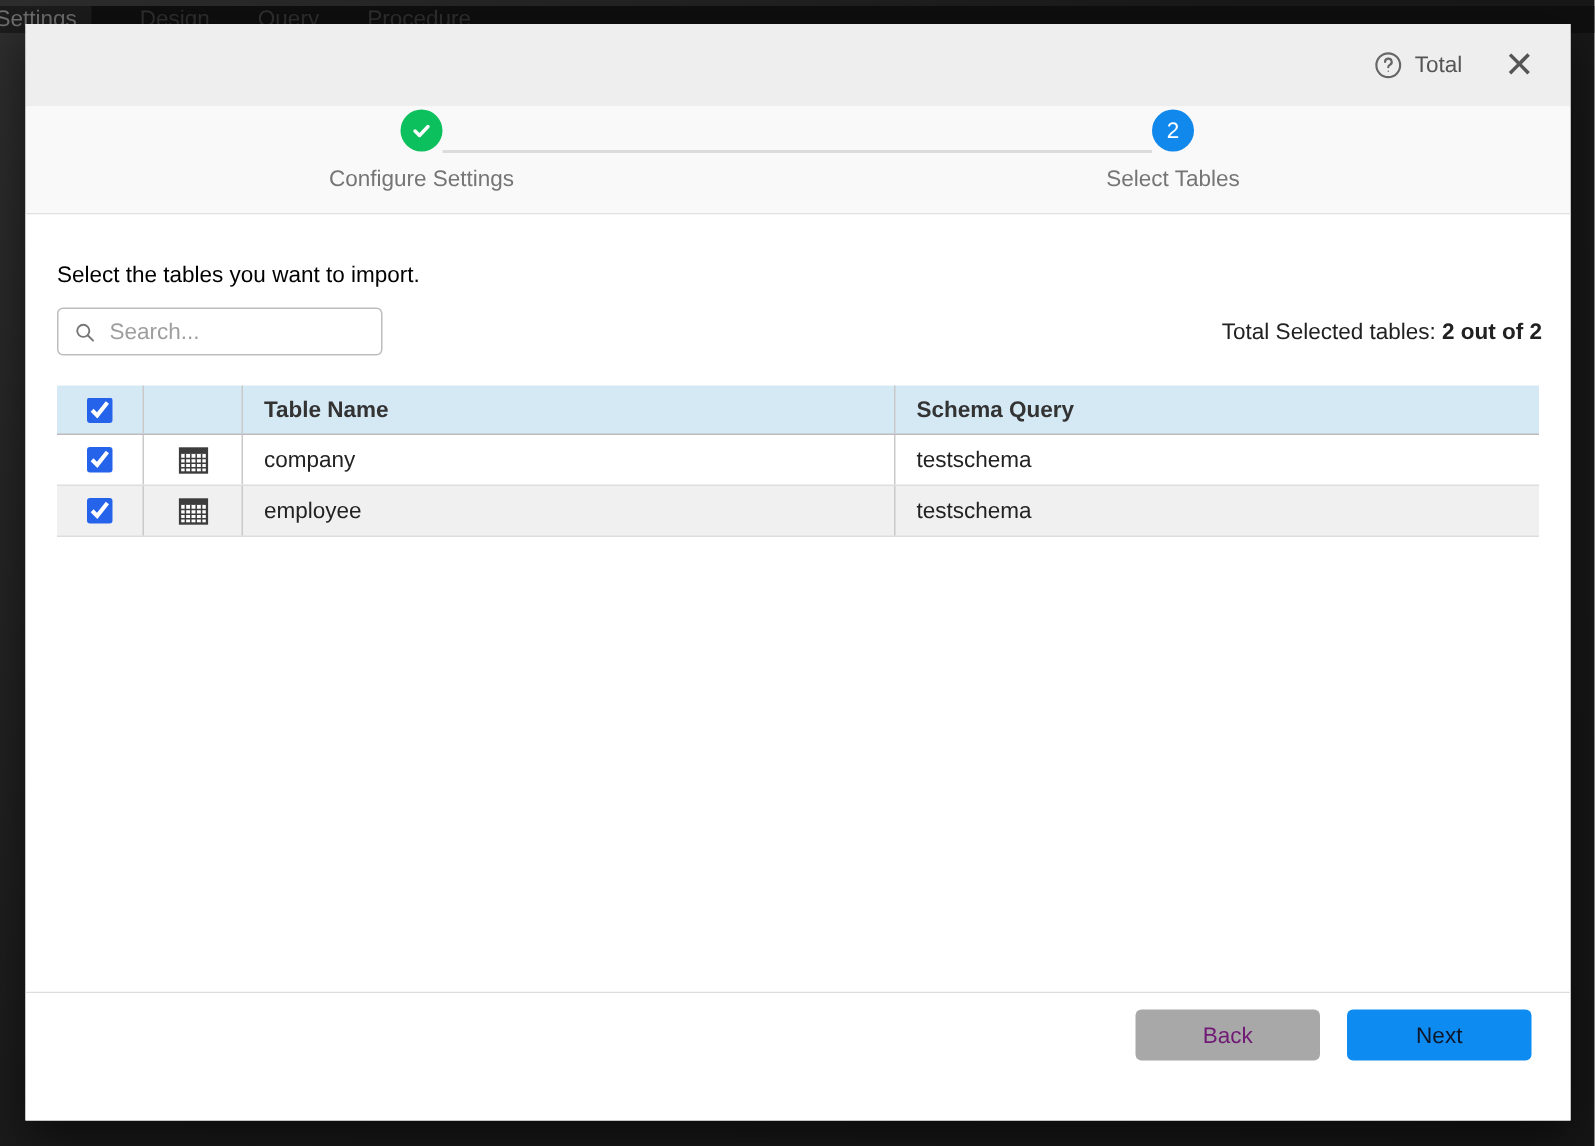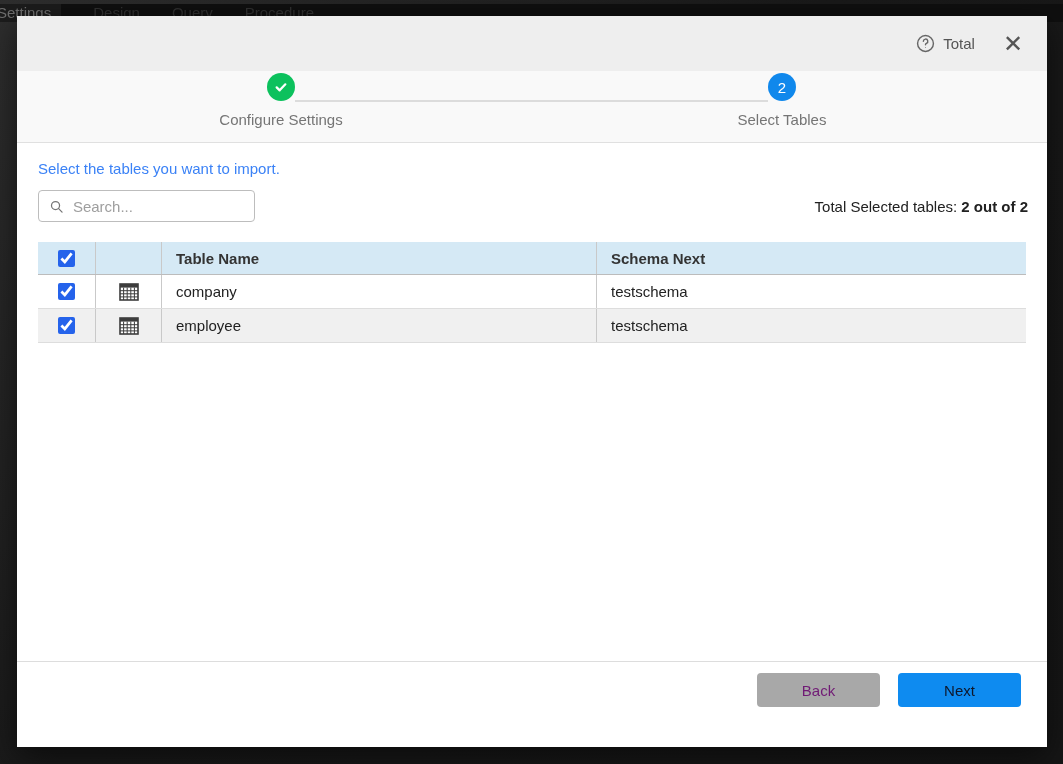--- a/index.html
+++ b/index.html
@@ -46,21 +46,21 @@
   .step-circle {
     width:28px; height:28px; border-radius:50%; margin:0 auto;
     display:flex; align-items:center; justify-content:center;
   }
   .step-circle.done { background:#0cc15d; }
   .step-circle.active { background:#1088ec; color:#fff; font-size:15px; }
   .step-label { margin-top:10px; font-size:15px; color:#757575; white-space:nowrap; }
 
   
   .content { flex:1 1 auto; position:relative; background:#fff; }
-  .intro-text { margin:17px 21px 0 21px; font-size:15px; color:#3b82f6; }
+  .intro-text { margin:32px 21px 0 21px; font-size:15px; color:#000000; }
   .toolbar { margin:13px 19px 0 21px; display:flex; align-items:center; justify-content:space-between; }
   .search-box {
     width:217px; height:32px; border:1px solid #bdbdbd; border-radius:4px;
     display:flex; align-items:center; padding:0 10px; background:#fff;
   }
   .search-box input {
     border:none; outline:none; font-size:15px; color:#333; width:100%;
     margin-left:9px; font-family:"Liberation Sans", sans-serif; background:transparent;
   }
   .search-box input::placeholder { color:#9e9e9e; }
@@ -154,21 +154,21 @@
       </div>
     </div>
 
     <div class="tbl">
       <div class="tbl-row head">
         <div class="cell c-check">
           <input type="checkbox" checked="checked" style="">
         </div>
         <div class="cell c-icon"></div>
         <div class="cell c-name">Table Name</div>
-        <div class="cell c-schema">Schema Next</div>
+        <div class="cell c-schema">Schema Query</div>
       </div>
 
       <div class="tbl-row">
         <div class="cell c-check">
           <input type="checkbox" checked="checked" style="">
         </div>
         <div class="cell c-icon">
           <span class="tbl-icon">
             <svg width="20" height="20" viewBox="0 0 20 20">
               <rect x="1" y="2" width="18" height="16" fill="#ffffff" stroke="#3d3d3d" stroke-width="1.6"></rect>

